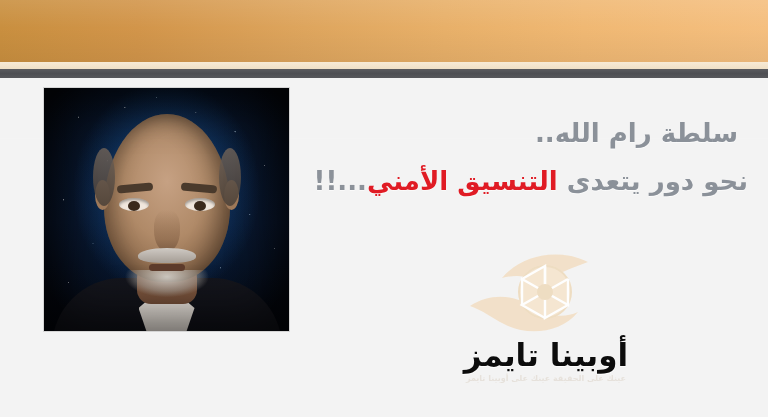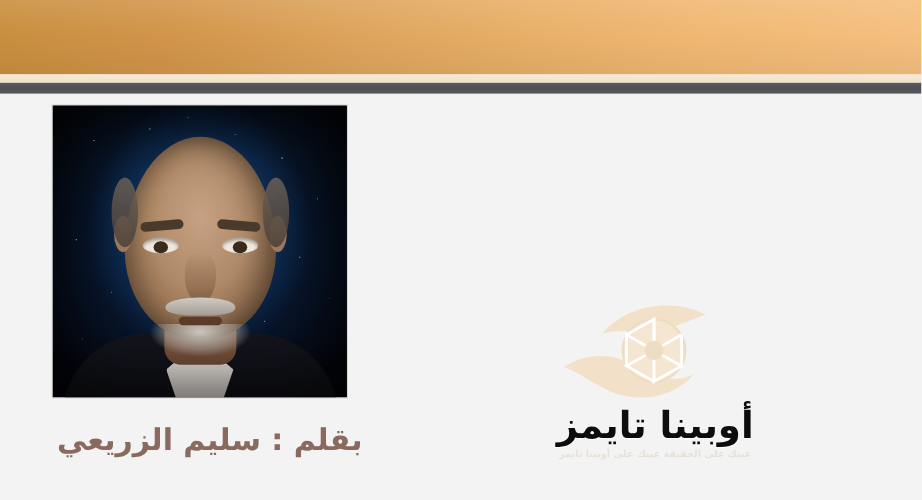--- a/index.html
+++ b/index.html
@@ -185,22 +185,28 @@
     <div class="p-eye r">
         <div class="p-iris"></div>
       </div>
     <div class="p-nose"></div>
     <div class="p-beard"></div>
     <div class="p-mous"></div>
     <div class="p-mouth"></div>
     <div class="photo-vig"></div>
   </div>
 
-
-  <div class="byline">بقلم : سليم الزريعي</div>
+  <div class="headline">
+    <div class="hl-1">سلطة رام الله..</div>
+    <div class="hl-2">
+      <span>نحو دور يتعدى</span>
+      <span class="hl-red">التنسيق الأمني</span><span class="hl-tail">...!!</span>
+    </div>
+  </div>
+
 
   <div class="logo">
     <svg viewBox="0 0 196 92">
 
       <path d="M54 26 C74 2 112 -4 140 10 C124 16 108 22 96 30 C82 24 68 22 54 26 Z" fill="#f2dec2" opacity=".9"></path>
 
       <path d="M22 54 C40 42 62 42 80 52 C96 62 112 68 130 60 C112 82 78 84 56 72 C44 66 34 58 22 54 Z" fill="#f2dec2" opacity=".9"></path>
 
       <circle cx="97" cy="40" r="26" fill="#f6e6d0"></circle>
       <circle cx="97" cy="40" r="26" fill="none" stroke="#eedcc0" stroke-width="2"></circle>

